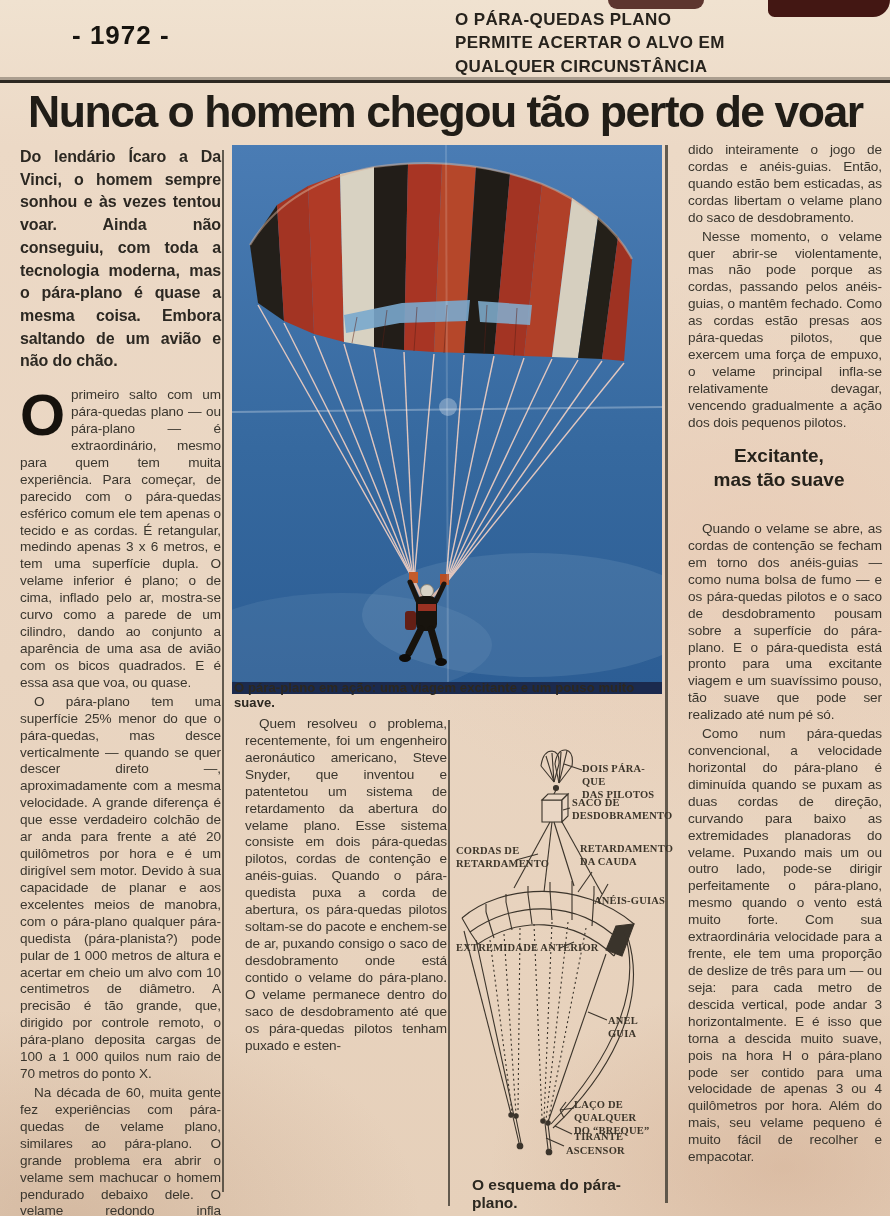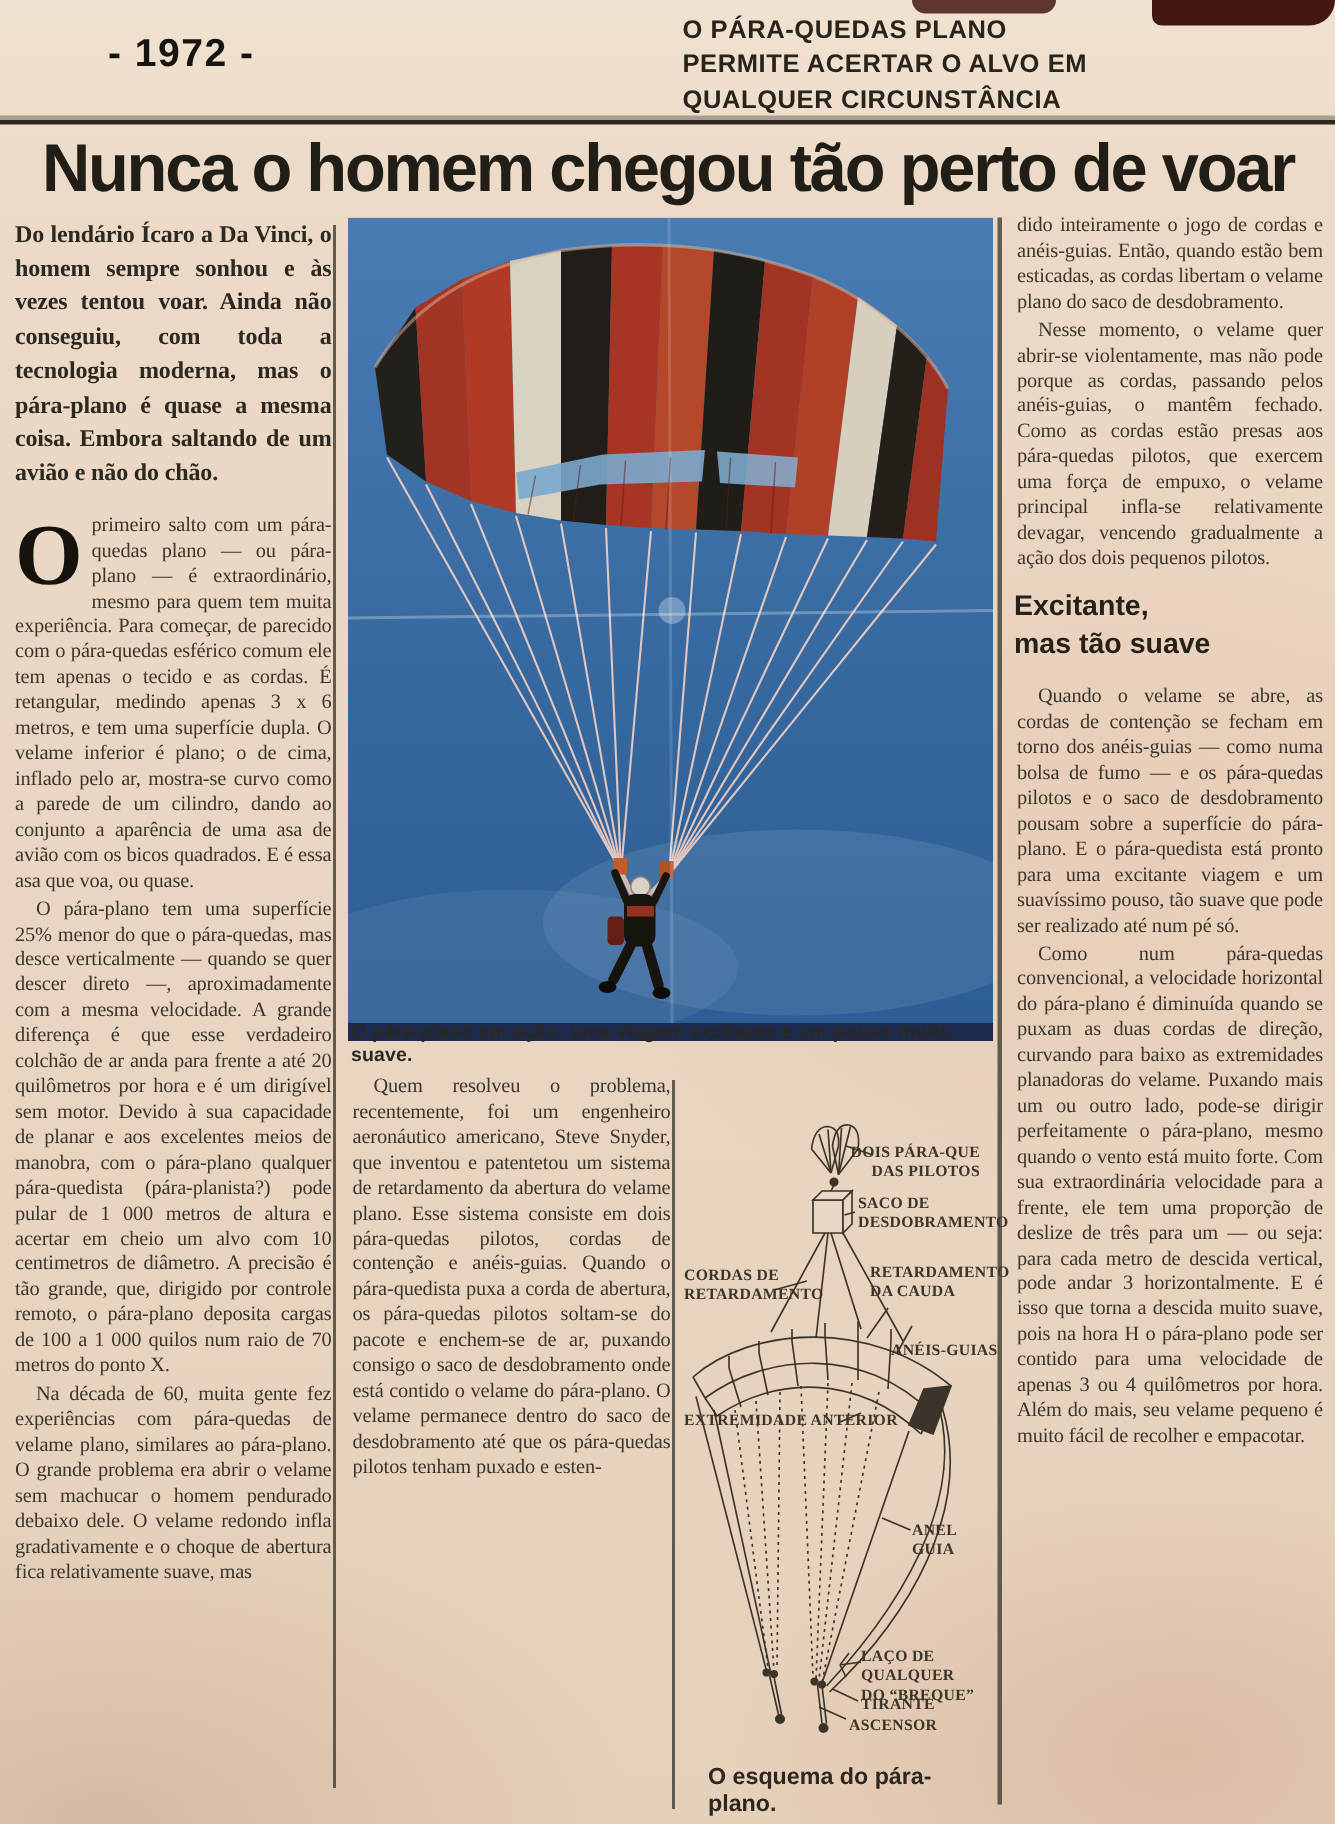--- a/index.html
+++ b/index.html
@@ -19,28 +19,28 @@
   .finger-1{left:608px; top:0; width:96px; height:9px; opacity:.85;}
   .finger-2{left:768px; top:0; width:122px; height:17px; border-radius:0 0 26px 10px;}
   .rule-h{position:absolute; left:0; top:80px; width:890px; height:3px; background:#2d2822; box-shadow:0 -3px 0 rgba(45,40,34,.35);}
   .title{position:absolute; left:28px; top:86px; width:850px; margin:0; font-size:45px; font-weight:bold; color:#211d17; letter-spacing:-1.5px; transform:scaleX(.99); transform-origin:left;}
   .rule-v{position:absolute; width:2px; background:#4a443a; opacity:.85;}
   .rule-v1{left:222px; top:150px; height:1042px;}
   .rule-v2{left:448px; top:720px; height:486px;}
   .rule-v3{left:665px; top:145px; height:1058px; width:3px;}
 
   .col{position:absolute; text-align:justify;}
-  .col p{margin:0 0 2px 2px; font-size:13.6px; line-height:1.245; letter-spacing:-.1px; color:#3a362e;font-family:Liberation Serif, serif;}
+  .col p{margin:0 0 2px 12px; font-size:13.6px; line-height:1.245; letter-spacing:-.1px; color:#3a362e;}
   .col p.indent{text-indent:14px;}
   .col-left{left:8px; top:146px; width:213px;}
   .lead{font-size:16px !important; line-height:1.42 !important; font-weight:bold; color:#2c2822 !important; margin-bottom:14px !important;}
   .dropcap{float:left; font-size:58px; line-height:.82; font-weight:bold; color:#16120d; padding:4px 6px 0 0;}
   .col-mid{left:233px; top:716px; width:214px;}
   .col-right{left:676px; top:142px; width:206px;}
-  .subhead{font-family:"Liberation Sans",sans-serif; font-size:19px; font-weight:bold; color:#26221b; margin:12px 0 14px 0; line-height:1.3; text-align:left;}
+  .subhead{font-family:"Liberation Sans",sans-serif; font-size:19px; font-weight:bold; color:#26221b; margin:12px 0 28px 0; line-height:1.3; text-align:center;}
 
   .photo{position:absolute; left:232px; top:145px; width:430px; height:549px; overflow:hidden;}
   .photo-caption{position:absolute; left:234px; top:680px; width:426px; font-size:13px; font-weight:bold; color:#2c2820; letter-spacing:.1px;}
 
   .diagram{position:absolute; left:456px; top:726px; width:210px; height:490px;}
   .diagram svg{position:absolute; left:0; top:0;}
   .dlabel{position:absolute; font-family:"Liberation Serif", serif; font-size:10.5px; font-weight:bold; color:#3c352a; line-height:1.25; letter-spacing:.2px;}
   .dcaption{position:absolute; left:16px; top:450px; font-size:15.5px; font-weight:bold; color:#2c2820; font-family:"Liberation Sans",sans-serif;}
 </style>
 </head>
@@ -237,21 +237,21 @@
         <line x1="60" y1="134" x2="82" y2="128"></line>
         <line x1="136" y1="146" x2="122" y2="166"></line>
         <line x1="152" y1="158" x2="142" y2="176"></line>
         <line x1="104" y1="222" x2="118" y2="216"></line>
         <line x1="151" y1="294" x2="132" y2="286"></line>
         <path d="M118,382 L104,384 M104,384 L110,376 M104,384 L108,392"></path>
         <line x1="116" y1="408" x2="99" y2="400"></line>
         <line x1="108" y1="420" x2="90" y2="412"></line>
       </g>
     </svg>
-    <div class="dlabel pre" style="left:111px; top:36px;text-align:right;">DOIS PÁRA-QUE
+    <div class="dlabel pre" style="left:126px; top:36px;">DOIS PÁRA-QUE
 DAS PILOTOS</div>
     <div class="dlabel pre" style="left:116px; top:70px;">SACO DE
 DESDOBRAMENTO</div>
     <div class="dlabel pre" style="left:0px; top:118px;">CORDAS DE
 RETARDAMENTO</div>
     <div class="dlabel pre" style="left:124px; top:116px;">RETARDAMENTO
 DA CAUDA</div>
     <div class="dlabel" style="left:138px; top:148px;margin-top:20px;">ANÉIS-GUIAS</div>
     <div class="dlabel" style="left:0px; top:215px;">EXTREMIDADE ANTERIOR</div>
     <div class="dlabel" style="left:152px; top:288px;">ANEL GUIA</div>

